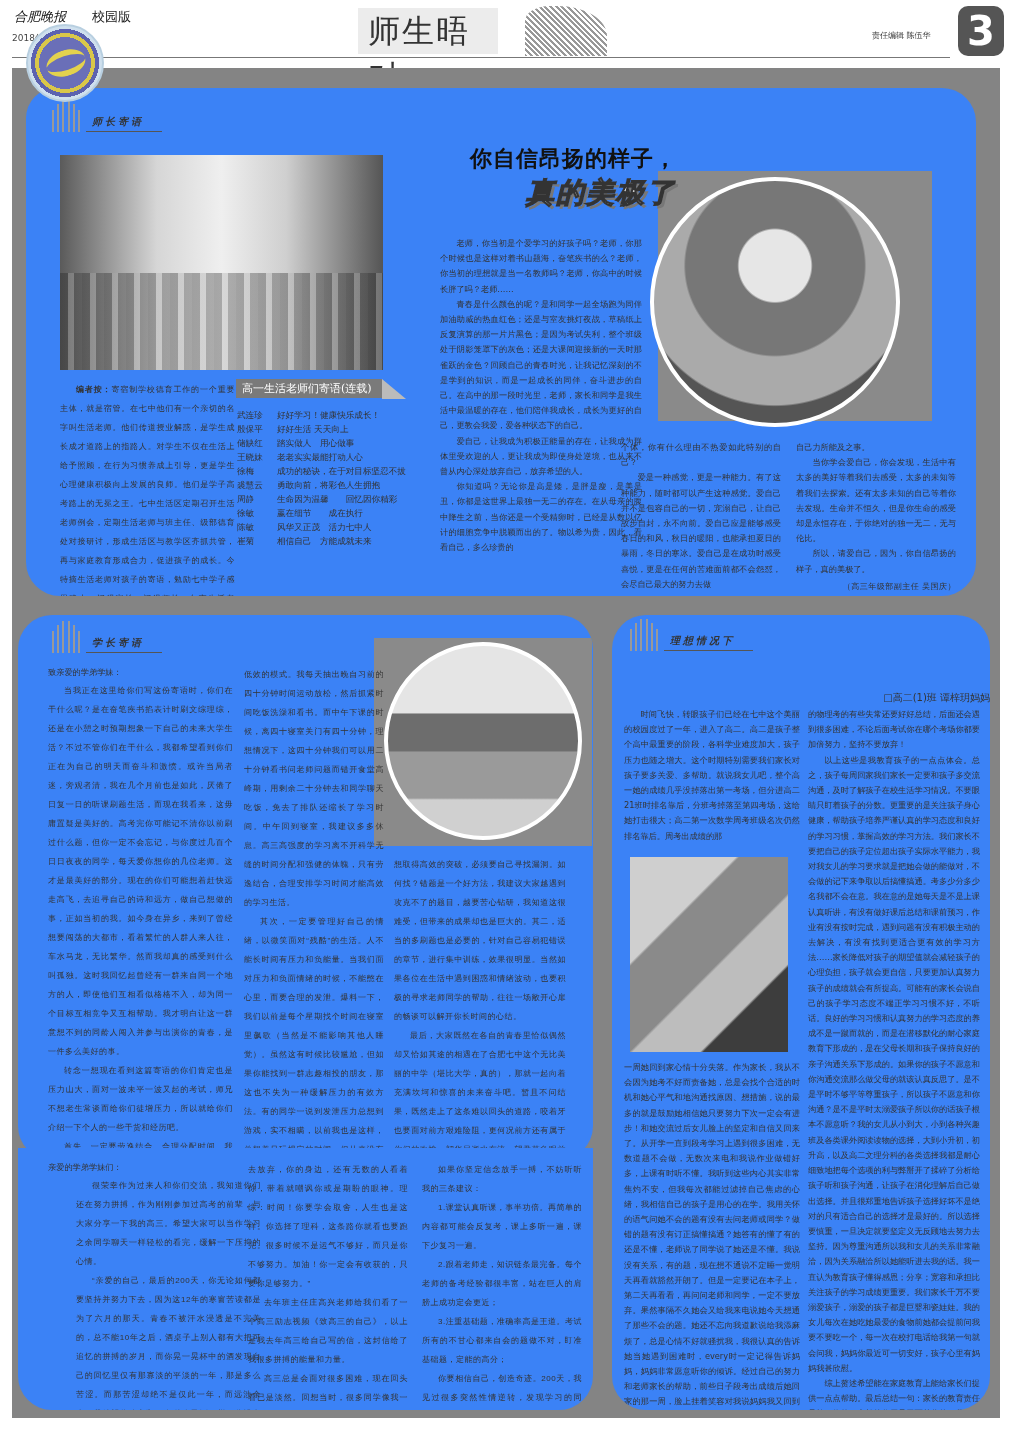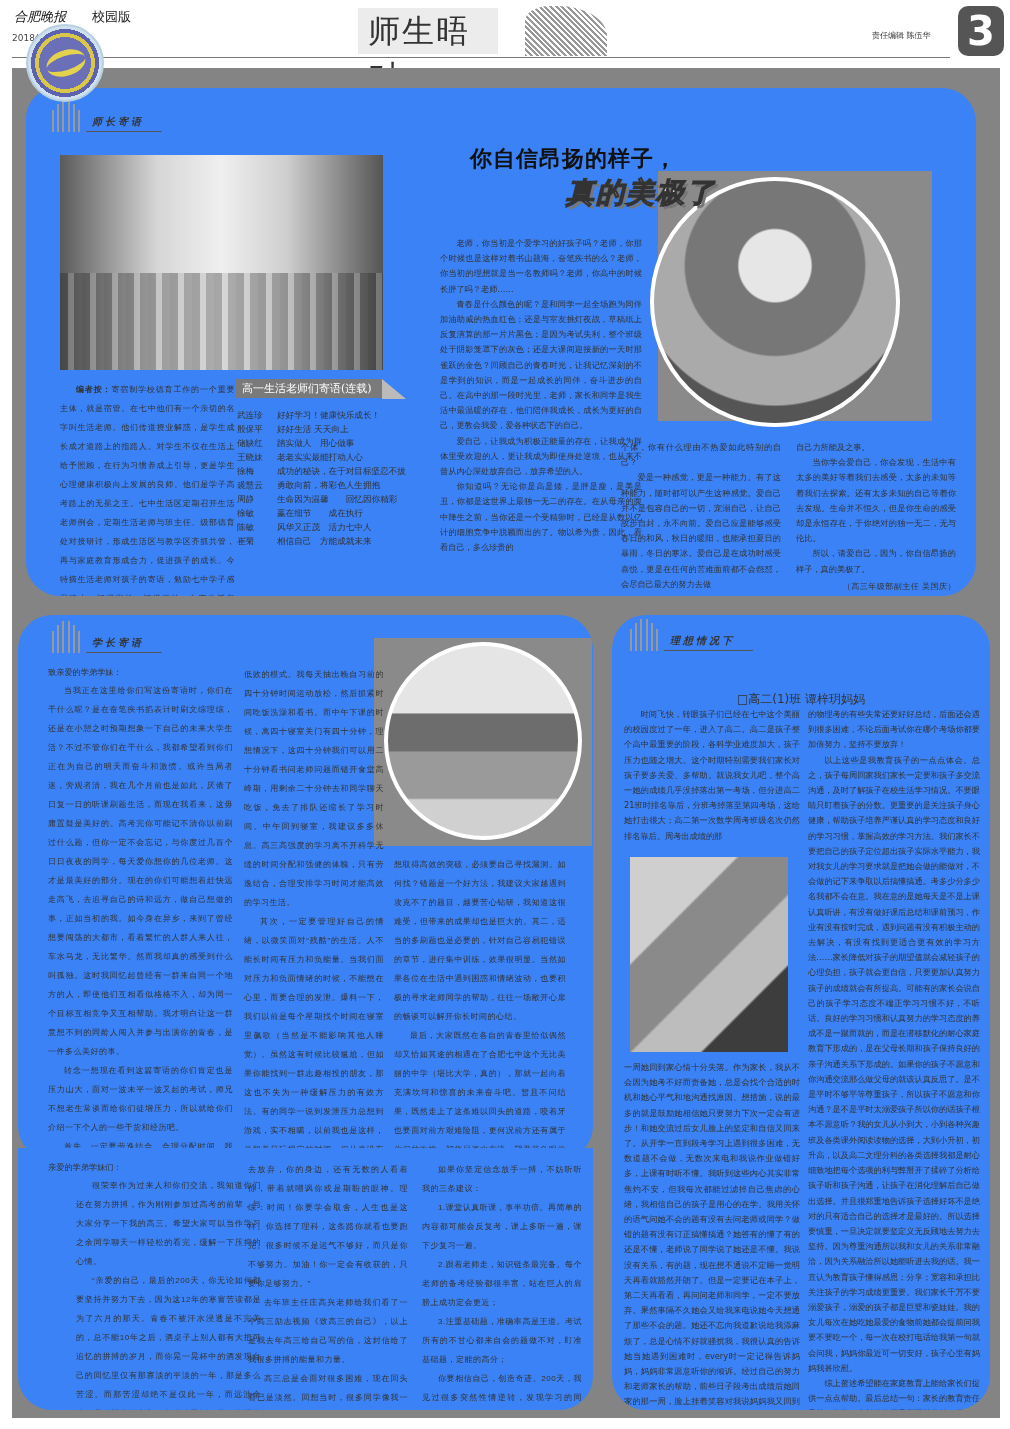--- a/index.html
+++ b/index.html
@@ -37,30 +37,30 @@
   .serif-text p { text-indent: 2em; }
 
   .photo { position: absolute; background: #888; overflow: hidden; }
   .photo-group { background: linear-gradient(90deg, #5a5a5a 0%, #d6d6d6 30%, #efefef 50%, #cfcfcf 70%, #555 100%); }
   .photo-group::after { content: ""; position: absolute; left: 0; right: 0; bottom: 0; height: 45%; background: repeating-linear-gradient(90deg, #222 0 8px, #aaa 8px 14px, #333 14px 22px); opacity: 0.35; }
   .circle-frame { position: absolute; background: #8a8a8a; }
   .circle { position: absolute; border-radius: 50%; border: 4px solid #fff; overflow: hidden; background: radial-gradient(circle at 50% 35%, #e6e6e6 0 18%, #777 19% 45%, #aaa 46% 70%, #555 71%); }
   .circle-gate { background: linear-gradient(180deg, #e5e5e5 0 35%, #6d6d6d 36% 55%, #9a9a9a 56% 80%, #d0d0d0 81%); }
 
   .headline-1 { position: absolute; font-size: 22px; font-weight: bold; color: #111; letter-spacing: 1px; }
-  .headline-2 { position: absolute; font-size: 28px; font-weight: bold; font-style: italic; color: #fff; -webkit-text-stroke: 1.2px #333; text-shadow: 3px 3px 0 #777; letter-spacing: 2px; margin-left: 40px; }
+  .headline-2 { position: absolute; font-size: 28px; font-weight: bold; font-style: italic; color: #fff; -webkit-text-stroke: 1.2px #333; text-shadow: 3px 3px 0 #777; letter-spacing: 2px; }
 
   .sub-heading { position: absolute; background: #7a7a7a; color: #fff; font-family: "DejaVu Serif", serif; font-size: 11px; padding: 2px 10px 2px 6px; }
   .sub-heading::after { content: ""; position: absolute; right: -24px; top: 0; border-top: 20px solid transparent; border-left: 24px solid #bbb; }
   .messages { position: absolute; font-size: 8.6px; line-height: 14px; color: #333; }
   .messages .row { display: flex; }
   .messages .name { width: 40px; }
 
   .family-title { position: absolute; left: 0; width: 378px; text-align: center; top: 45px; font-family: "DejaVu Serif", serif; font-size: 22px; font-weight: bold; color: #222; letter-spacing: 3px; }
-  .family-byline { position: absolute; left: 0; width: 378px; text-align: center; top: 76px; font-size: 12px; color: #333; }
+  .family-byline { position: absolute; left: 0; width: 378px; text-align: right; top: 76px; font-size: 10px; color: #333; }
   .signature { font-size: 8.2px; color: #333; }
 </style>
 </head>
 <body>
 
 <div class="masthead">
   <span class="paper-name">合肥晚报</span>
   <span class="paper-edition">校园版</span>
   <span class="paper-date">2018年9.10月</span>
   <div class="section-title-box">师生晤对</div>

